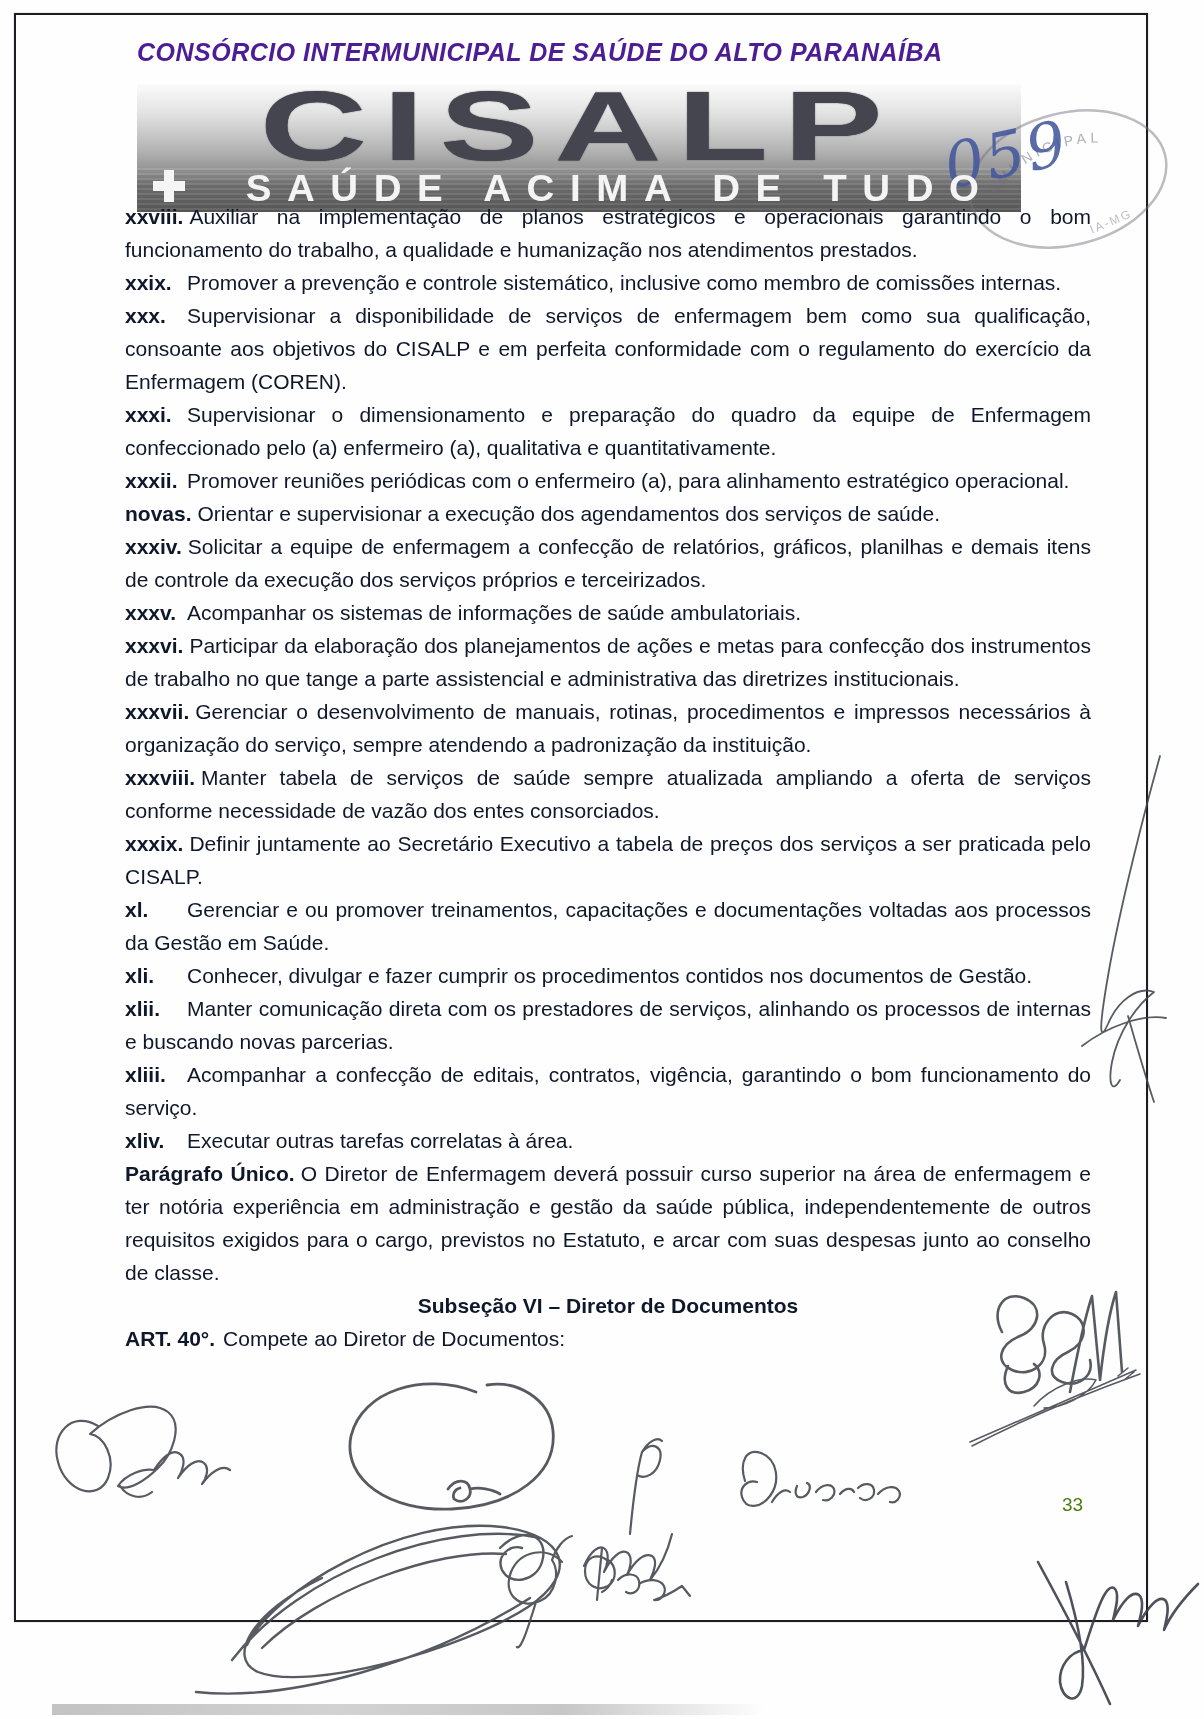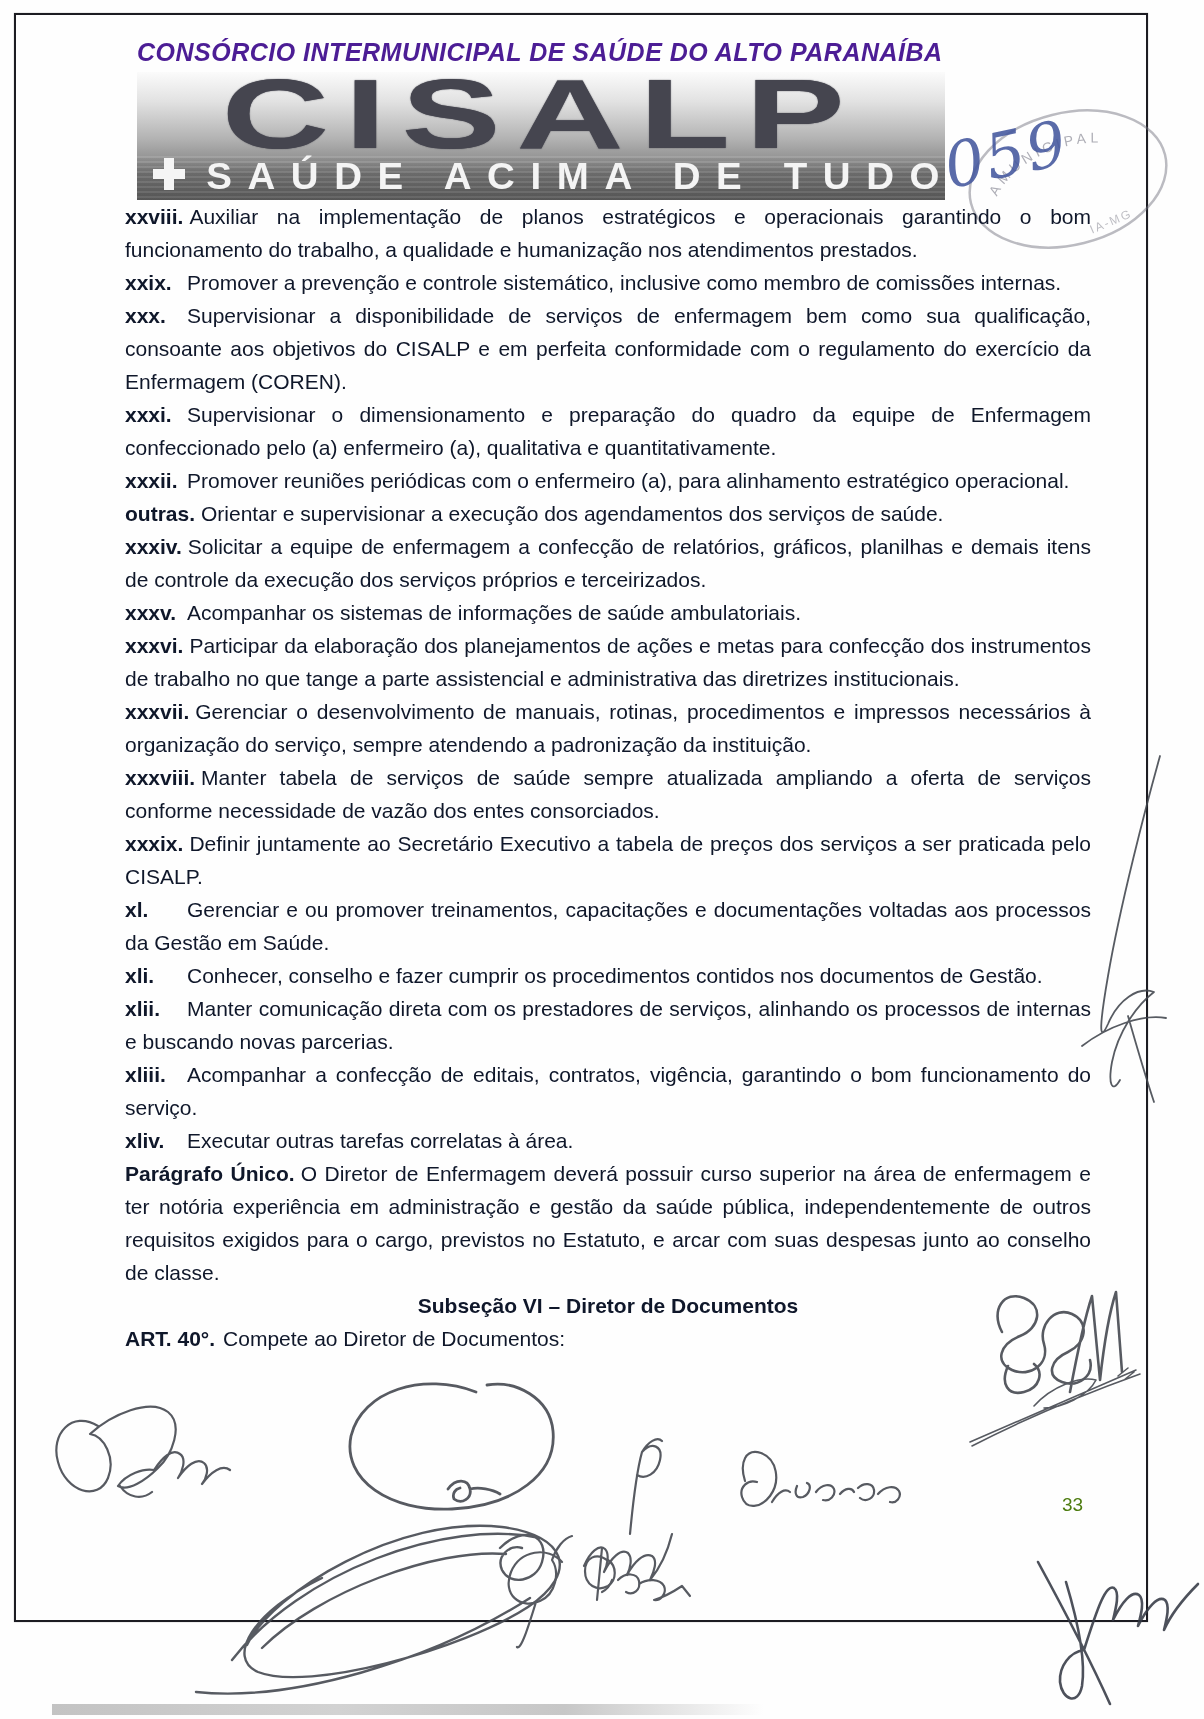--- a/index.html
+++ b/index.html
@@ -3,21 +3,21 @@
 <meta charset="utf-8">
 <style>
   html,body{margin:0;padding:0;background:#ffffff;}
   .screen{position:relative;width:1204px;height:1719px;background:#fefefe;overflow:hidden;
           font-family:"Liberation Sans","DejaVu Sans",sans-serif;color:#23232b;}
   .frame{position:absolute;left:14px;top:13px;width:1130px;height:1605px;
          border:2px solid #1c1c22;box-shadow:0 0 1px rgba(0,0,0,.4);}
   
   .org-line{position:absolute;left:137px;top:38px;width:868px;
             font-style:italic;font-weight:600;font-size:25px;letter-spacing:.5px;color:#4c1d95;}
-  .logo{position:absolute;left:137px;top:72px;width:808px;height:128px;}
+  .logo{position:absolute;left:137px;top:84px;width:884px;height:128px;}
   .logo-top{height:84px;background:linear-gradient(180deg,#fbfbfb 0%,#e2e2e2 35%,#b2b2b2 80%,#979797 100%);
             display:flex;align-items:center;justify-content:center;overflow:hidden;}
   .logo-acronym{font-size:96px;font-weight:800;line-height:1;color:#45454f;letter-spacing:10px;
                 transform:scale(1.55,1.02);transform-origin:center;text-shadow:0 0 1px #3c3c46;}
   .logo-band{height:44px;background:linear-gradient(180deg,#9d9d9d 0%,#707070 40%,#5a5a5a 100%);
              display:flex;padding:0 14px;position:relative;}
   .logo-band::after{content:"";position:absolute;inset:0;
              background:repeating-linear-gradient(180deg,rgba(255,255,255,.07) 0 2px,rgba(0,0,0,.05) 2px 5px);}
   .cross{width:36px;height:36px;flex:0 0 auto;margin-right:14px;z-index:1;}
   .tagline{flex:1;text-align:center;font-size:37px;font-weight:700;color:#f4f4f4;
@@ -75,29 +75,29 @@
   </div>
   <div class="stamp-number">059</div>
 
   <div class="content">
     <div>
         <p class="item"><strong class="num">xxviii.</strong><span>Auxiliar na implementação de planos estratégicos e operacionais garantindo o bom funcionamento do trabalho, a qualidade e humanização nos atendimentos prestados.</span></p>
         <p class="item"><strong class="num">xxix.</strong><span>Promover a prevenção e controle sistemático, inclusive como membro de comissões internas.</span></p>
         <p class="item"><strong class="num">xxx.</strong><span>Supervisionar a disponibilidade de serviços de enfermagem bem como sua qualificação, consoante aos objetivos do CISALP e em perfeita conformidade com o regulamento do exercício da Enfermagem (COREN).</span></p>
         <p class="item"><strong class="num">xxxi.</strong><span>Supervisionar o dimensionamento e preparação do quadro da equipe de Enfermagem confeccionado pelo (a) enfermeiro (a), qualitativa e quantitativamente.</span></p>
         <p class="item"><strong class="num">xxxii.</strong><span>Promover reuniões periódicas com o enfermeiro (a), para alinhamento estratégico operacional.</span></p>
-        <p class="item"><strong class="num">outras.</strong><span>Orientar e supervisionar a execução dos agendamentos dos serviços de saúde.</span></p>
+        <p class="item"><strong class="num">novas.</strong><span>Orientar e supervisionar a execução dos agendamentos dos serviços de saúde.</span></p>
         <p class="item"><strong class="num">xxxiv.</strong><span>Solicitar a equipe de enfermagem a confecção de relatórios, gráficos, planilhas e demais itens de controle da execução dos serviços próprios e terceirizados.</span></p>
         <p class="item"><strong class="num">xxxv.</strong><span>Acompanhar os sistemas de informações de saúde ambulatoriais.</span></p>
         <p class="item"><strong class="num">xxxvi.</strong><span>Participar da elaboração dos planejamentos de ações e metas para confecção dos instrumentos de trabalho no que tange a parte assistencial e administrativa das diretrizes institucionais.</span></p>
         <p class="item"><strong class="num">xxxvii.</strong><span>Gerenciar o desenvolvimento de manuais, rotinas, procedimentos e impressos necessários à organização do serviço, sempre atendendo a padronização da instituição.</span></p>
         <p class="item"><strong class="num">xxxviii.</strong><span>Manter tabela de serviços de saúde sempre atualizada ampliando a oferta de serviços conforme necessidade de vazão dos entes consorciados.</span></p>
         <p class="item"><strong class="num">xxxix.</strong><span>Definir juntamente ao Secretário Executivo a tabela de preços dos serviços a ser praticada pelo CISALP.</span></p>
         <p class="item"><strong class="num">xl.</strong><span>Gerenciar e ou promover treinamentos, capacitações e documentações voltadas aos processos da Gestão em Saúde.</span></p>
-        <p class="item"><strong class="num">xli.</strong><span>Conhecer, conselho e fazer cumprir os procedimentos contidos nos documentos de Gestão.</span></p>
+        <p class="item"><strong class="num">xli.</strong><span>Conhecer, divulgar e fazer cumprir os procedimentos contidos nos documentos de Gestão.</span></p>
         <p class="item"><strong class="num">xlii.</strong><span>Manter comunicação direta com os prestadores de serviços, alinhando os processos de internas e buscando novas parcerias.</span></p>
         <p class="item"><strong class="num">xliii.</strong><span>Acompanhar a confecção de editais, contratos, vigência, garantindo o bom funcionamento do serviço.</span></p>
         <p class="item"><strong class="num">xliv.</strong><span>Executar outras tarefas correlatas à área.</span></p>
       </div>
     <p class="pu">
       <span class="pu-label">Parágrafo Único.</span><span>O Diretor de Enfermagem deverá possuir curso superior na área de enfermagem e ter notória experiência em administração e gestão da saúde pública, independentemente de outros requisitos exigidos para o cargo, previstos no Estatuto, e arcar com suas despesas junto ao conselho de classe.</span>
     </p>
     <p class="subsection">Subseção VI – Diretor de Documentos</p>
     <p class="art">
       <span class="art-label">ART. 40°.</span><span>Compete ao Diretor de Documentos:</span>

